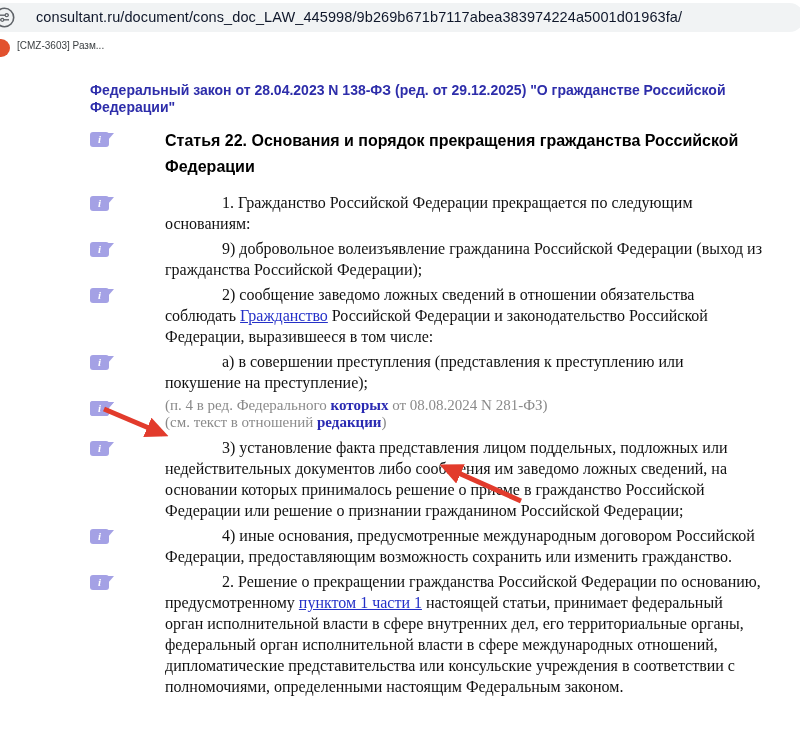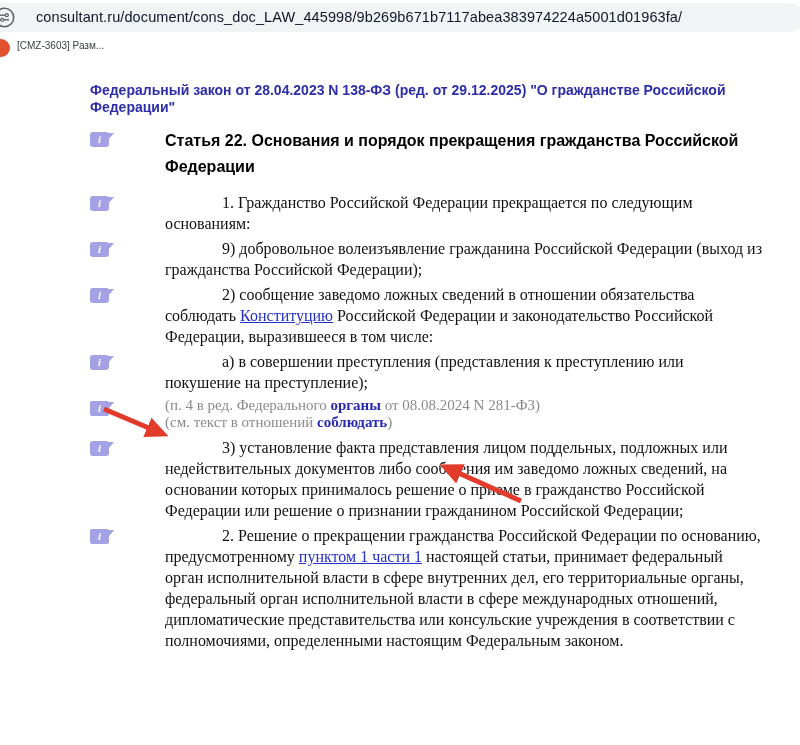--- a/index.html
+++ b/index.html
@@ -76,38 +76,38 @@
         <span class="i-glyph">i</span>
       </span><span>Статья 22. Основания и порядок прекращения гражданства Российской Федерации</span></div>
     <div class="block para"><span class="info-icon">
         <span class="i-glyph">i</span>
       </span><span>1. Гражданство Российской Федерации прекращается по следующим основаниям:</span></div>
     <div class="block para"><span class="info-icon">
         <span class="i-glyph">i</span>
       </span><span>9) добровольное волеизъявление гражданина Российской Федерации (выход из гражданства Российской Федерации);</span></div>
     <div class="block para"><span class="info-icon">
         <span class="i-glyph">i</span>
-      </span><span>2) сообщение заведомо ложных сведений в отношении обязательства соблюдать </span><a class="lnk u">Конституцию</a><span> Российской Федерации и законодательство Российской Федерации, выразившееся в том числе:</span></div>
+      </span><span>2) сообщение заведомо ложных сведений в отношении обязательства соблюдать </span><a class="lnk u">Гражданство</a><span> Российской Федерации и законодательство Российской Федерации, выразившееся в том числе:</span></div>
     <div class="block para"><span class="info-icon">
         <span class="i-glyph">i</span>
       </span><span>а) в совершении преступления (представления к преступлению или покушение на преступление);</span></div>
     <div class="block para"><span class="info-icon">
         <span class="i-glyph">i</span>
       </span></div>
     <div class="block para bold"><span class="info-icon">
         <span class="i-glyph">i</span>
       </span></div>
-    <div class="block note"><span>(п. 4 в ред. Федерального </span><a class="lnk b">органы</a><span> от 08.08.2024 N 281-ФЗ)</span></div>
-    <div class="block note"><span>(см. текст в отношений </span><a class="lnk b">соблюдать</a><span>)</span></div>
+    <div class="block note"><span>(п. 4 в ред. Федерального </span><a class="lnk b">которых</a><span> от 08.08.2024 N 281-ФЗ)</span></div>
+    <div class="block note"><span>(см. текст в отношений </span><a class="lnk b">редакции</a><span>)</span></div>
     <div class="block para"><span class="info-icon">
         <span class="i-glyph">i</span>
       </span><span>3) установление факта представления лицом поддельных, подложных или недействительных документов либо сообщения им заведомо ложных сведений, на основании которых принималось решение о приеме в гражданство Российской Федерации или решение о признании гражданином Российской Федерации;</span></div>
     <div class="block para"><span class="info-icon">
         <span class="i-glyph">i</span>
-      </span></div>
+      </span><span>4) иные основания, предусмотренные международным договором Российской Федерации, предоставляющим возможность сохранить или изменить гражданство.</span></div>
     <div class="block para"><span class="info-icon">
         <span class="i-glyph">i</span>
       </span><span>2. Решение о прекращении гражданства Российской Федерации по основанию, предусмотренному </span><a class="lnk u">пунктом 1 части 1</a><span> настоящей статьи, принимает федеральный орган исполнительной власти в сфере внутренних дел, его территориальные органы, федеральный орган исполнительной власти в сфере международных отношений, дипломатические представительства или консульские учреждения в соответствии с полномочиями, определенными настоящим Федеральным законом.</span></div>
   </div>
 
 <svg class="arrows">
   <defs>
     <marker id="ah" markerWidth="4.6" markerHeight="4.2" refX="3.4" refY="2.1" orient="auto">
       <path d="M0,0 L4.6,2.1 L0,4.2 z" fill="#e23b2c"></path>
     </marker>

